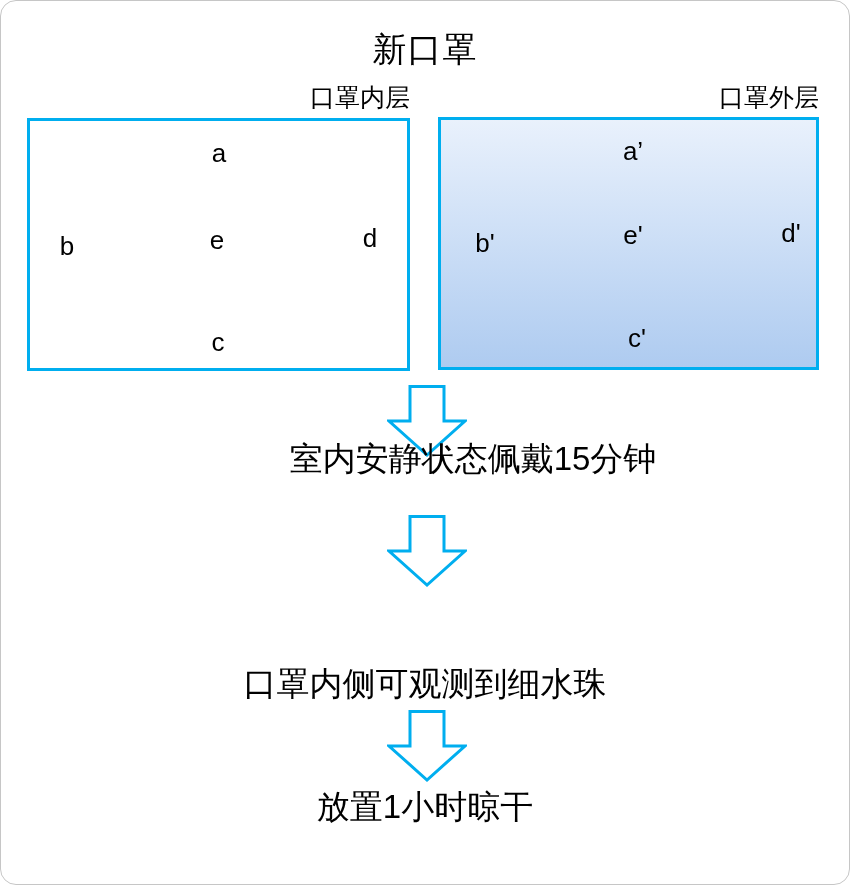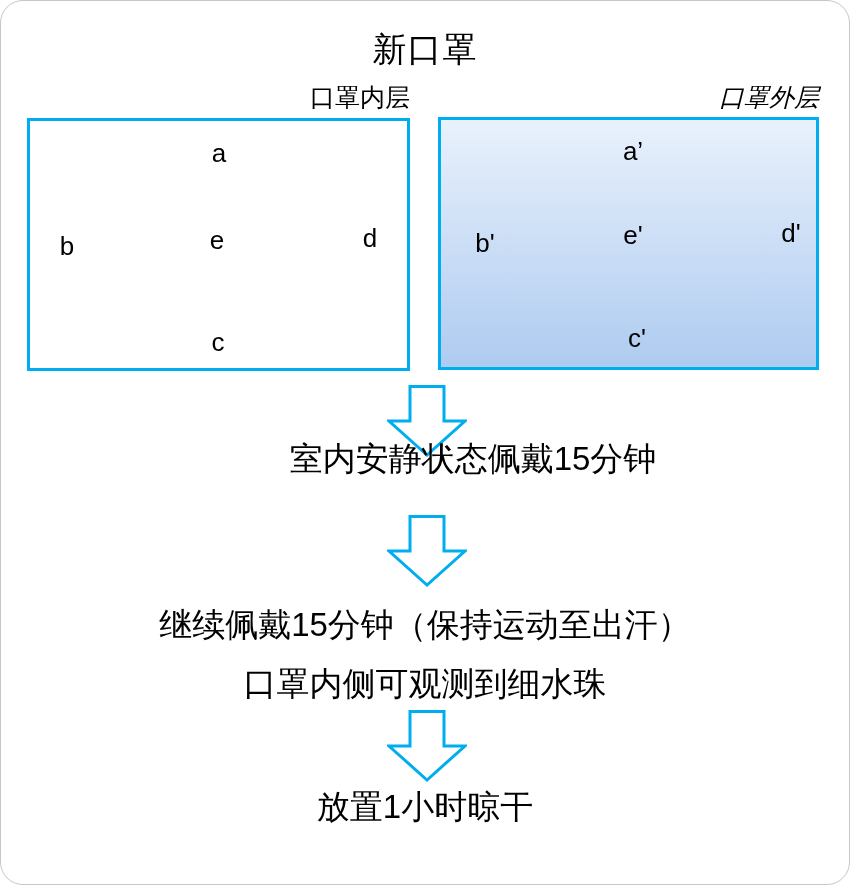--- a/index.html
+++ b/index.html
@@ -7,21 +7,21 @@
     padding: 0;
     background: #ffffff;
     font-family: "Liberation Sans", "DejaVu Sans", sans-serif;
   }
   .page {
     position: relative;
     width: 850px;
     height: 885px;
     background: #ffffff;
     border: 1px solid #c6c6c6;
-    border-radius: 23px;
+    border-radius: 16px;
     box-sizing: border-box;
     overflow: hidden;
     color: #000000;
   }
   .title {
     position: absolute;
     top: 30px;
     left: 0;
     width: 100%;
     text-align: center;
@@ -32,21 +32,21 @@
   }
   .panel-label {
     position: absolute;
     top: 81px;
     text-align: right;
     font-size: 25px;
     line-height: 30px;
     color: #000000;
   }
   .panel-label.inner { left: 26px;  width: 383px; }
-  .panel-label.outer { left: 437px; width: 381px; font-style: italic; }
+  .panel-label.outer { left: 437px; width: 381px; }
 
   .panel {
     position: absolute;
     top: 117px;
     height: 253px;
     box-sizing: border-box;
     border: 3px solid var(--accent, #00AEEF);
   }
   .panel-inner {
     left: 26px;
@@ -143,21 +143,20 @@
   <svg class="arrow arrow-1" viewBox="0 0 80 72" aria-hidden="true">
     <polygon points="23,1.5 57,1.5 57,36 78,36 40,70 2,36 23,36"></polygon>
   </svg>
 
   <div class="step step-1">室内安静状态佩戴15分钟</div>
 
   <svg class="arrow arrow-2" viewBox="0 0 80 72" aria-hidden="true">
     <polygon points="23,1.5 57,1.5 57,36 78,36 40,70 2,36 23,36"></polygon>
   </svg>
 
-  <div class="step step-2">继续佩戴15分钟（保持运动至出汗）</div>
   <div class="step step-3">口罩内侧可观测到细水珠</div>
 
   <svg class="arrow arrow-3" viewBox="0 0 80 72" aria-hidden="true">
     <polygon points="23,1.5 57,1.5 57,36 78,36 40,70 2,36 23,36"></polygon>
   </svg>
 
   <div class="step step-4">放置1小时晾干</div>
 
 </div>
 

